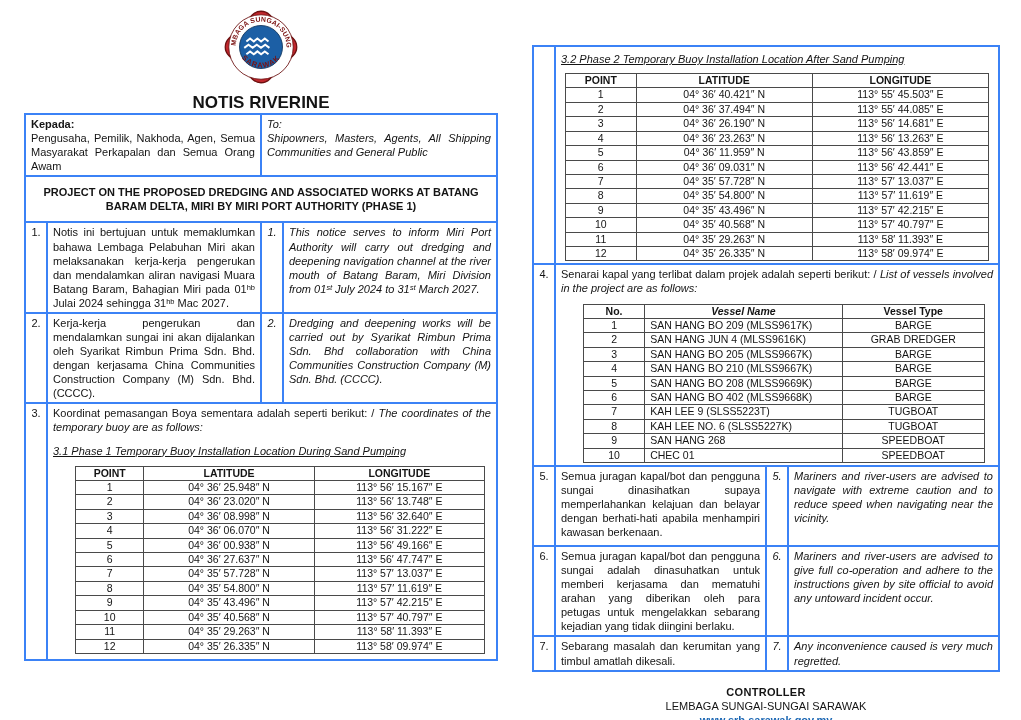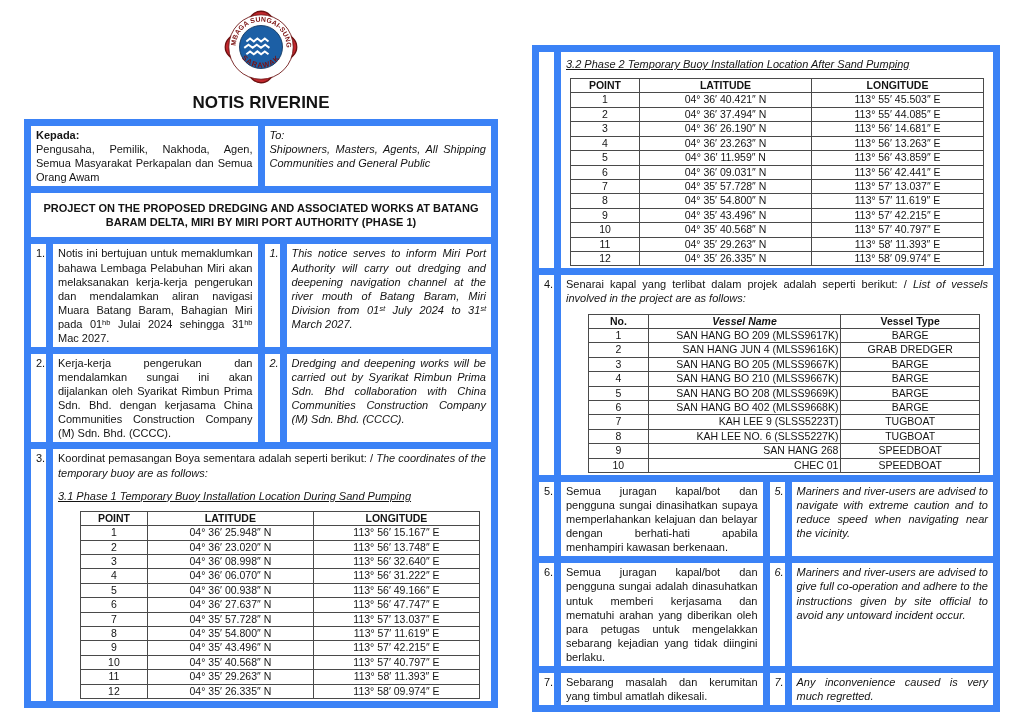--- a/index.html
+++ b/index.html
@@ -17,24 +17,24 @@
   .logo{display:block;margin:0 auto;}
   .logo text{font-family:"Liberation Sans", sans-serif;font-weight:bold;fill:#7a1212;}
   .arc-top{font-size:8px;letter-spacing:0.2px;}
   .arc-bottom{font-size:8.5px;letter-spacing:1.2px;}
   .doc-title{font-weight:bold;font-size:17px;margin-top:3px;}
   .doc-subtitle{font-weight:bold;font-size:11px;font-variant:small-caps;letter-spacing:0.2px;}
   .doc-notis{font-weight:bold;font-size:11px;}
   .blue{color:#1a66b3;}
 
   
-  table.outer{border-collapse:collapse;width:100%;table-layout:fixed;margin-top:6px;}
+  table.outer{border-collapse:collapse;width:100%;table-layout:fixed;}
   .col-right table.outer{margin-top:0;}
   table.outer > tbody > tr > td{
-    border:7px solid #3b82f6;vertical-align:top;
+    border:2px solid #3b82f6;vertical-align:top;
     padding:2px 5px;font-size:11px;line-height:1.28;
   }
   col.w-num{width:22px;}
   td.num{padding:2px 1px;text-align:center;}
   .just{text-align:justify;}
   .it{font-style:italic;}
   .bold{font-weight:bold;}
   .proj{font-weight:bold;text-align:center;padding:8px 12px !important;font-size:11px;line-height:1.35;}
 
   tr.r-kepada{height:48px;}
@@ -58,21 +58,21 @@
     line-height:13.4px;height:13px;white-space:nowrap;overflow:hidden;
   }
   .coords th{font-weight:bold;}
   .t31{margin:8px 0 0 22px;width:calc(100% - 28px);}
   .t31 th:first-child{width:15.5%;}
   .t32{margin:7px 0 0 4px;width:calc(100% - 8px);}
   .t32 th:first-child{width:15.5%;}
   .vessels{margin:8px 0 0 22px;width:calc(100% - 30px);}
   .vessels th:first-child{width:14%;}
   .vessels th:nth-child(2){width:48%;font-style:italic;}
-  .vessels td:nth-child(2){text-align:right;padding-left:5px;}
+  .vessels td:nth-child(2){text-align:left;padding-left:5px;}
 
   
   .footer{margin-top:13px;text-align:center;font-size:11px;line-height:1.3;}
   .controller{font-weight:bold;letter-spacing:0.3px;}
   .url{color:#1a66b3;font-weight:bold;text-decoration:underline;cursor:pointer;display:inline-block;}
 </style>
 </head>
 <body>
 
 <div class="page">
@@ -392,18 +392,19 @@
         <tr class="r-item7">
           <td class="num">7.</td>
           <td class="just">Sebarang masalah dan kerumitan yang timbul amatlah dikesali.</td>
           <td class="num it">7.</td>
           <td class="just it">Any inconvenience caused is very much regretted.</td>
         </tr>
       </tbody>
     </table>
 
     <div class="footer">
+      <div class="controller">CONTROLLER</div>
       <div>LEMBAGA SUNGAI-SUNGAI SARAWAK</div>
       <a class="url">www.srb.sarawak.gov.my</a>
     </div>
   </div>
 
 </div>
 
 </body></html>

